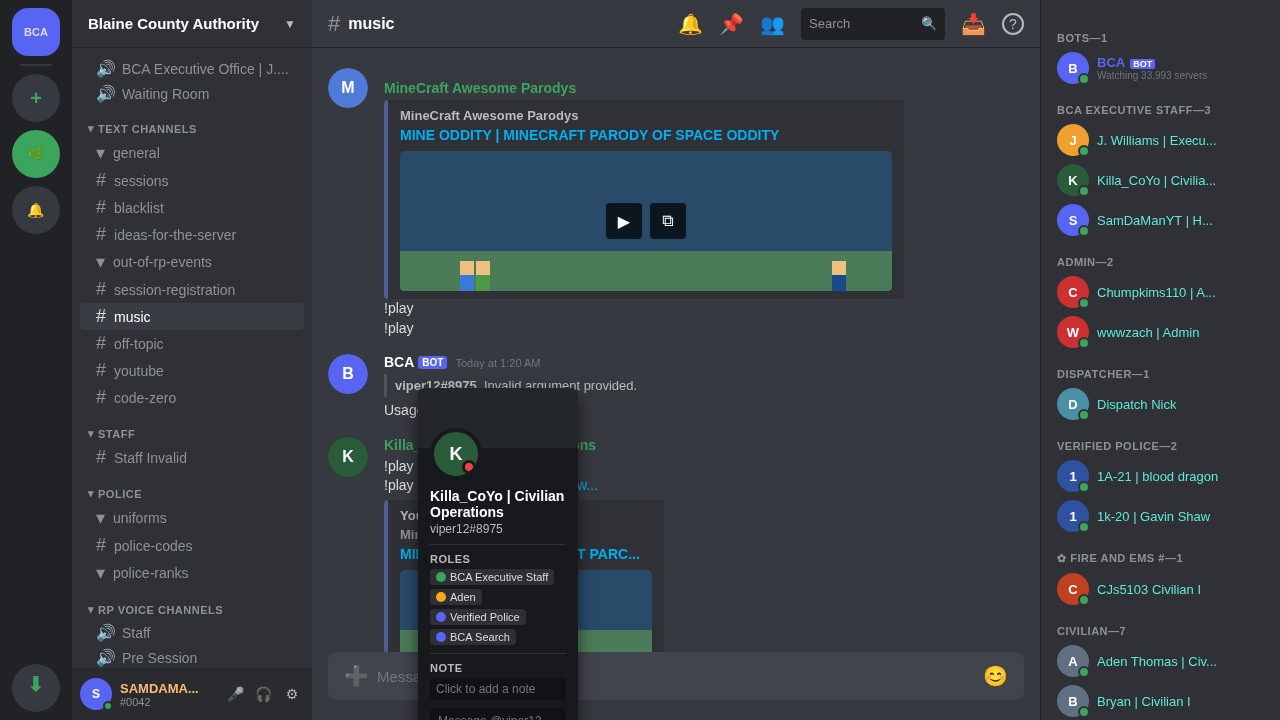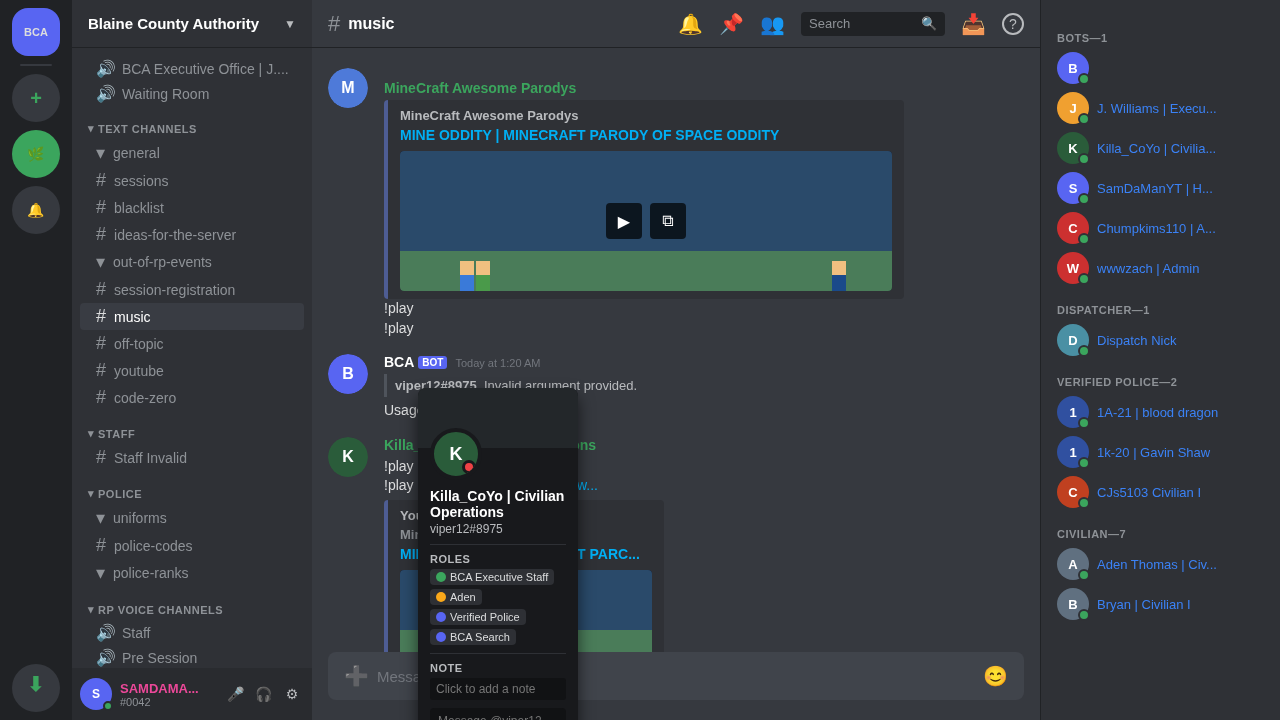--- a/index.html
+++ b/index.html
@@ -27,35 +27,35 @@
     .channel-hash { color: #8e9297; font-size: 18px; margin-right: 2px; font-weight: 300; }
     .channel-name { font-size: 14px; flex: 1; }
     .channel-add-icon { opacity: 0; font-size: 16px; color: #b9bbbe; }
     .voice-channel { display: flex; align-items: center; padding: 3px 8px 3px 16px; border-radius: 4px; margin: 0 8px; cursor: pointer; color: #8e9297; gap: 6px; }
     .voice-icon { font-size: 16px; color: #8e9297; }
     .voice-name { font-size: 14px; }
     .user-bar { height: 52px; background: #292b2f; display: flex; align-items: center; padding: 0 8px; gap: 8px; }
     .user-avatar-sm { width: 32px; height: 32px; border-radius: 50%; background: #5865f2; display: flex; align-items: center; justify-content: center; font-size: 12px; font-weight: bold; color: #fff; position: relative; flex-shrink: 0; }
     .user-status-dot { width: 10px; height: 10px; border-radius: 50%; background: #3ba55d; position: absolute; bottom: -1px; right: -1px; border: 2px solid #292b2f; }
     .user-info { flex: 1; min-width: 0; }
-    .user-name-sm { font-size: 13px; font-weight: 600; color: #ec4899; white-space: nowrap; overflow: hidden; text-overflow: ellipsis; }
+    .user-name-sm { font-size: 13px; font-weight: 600; color: #fdba74; white-space: nowrap; overflow: hidden; text-overflow: ellipsis; }
     .user-disc { font-size: 11px; color: #8e9297; }
     .user-controls { display: flex; gap: 4px; }
     .ctrl-btn { width: 24px; height: 24px; display: flex; align-items: center; justify-content: center; color: #b9bbbe; cursor: pointer; border-radius: 4px; }
 
     .channel-group-header { display: flex; align-items: center; padding: 3px 8px 3px 16px; border-radius: 4px; margin: 0 8px; cursor: pointer; color: #8e9297; gap: 6px; }
 
     
     .main { flex: 1; display: flex; flex-direction: column; background: #36393f; min-width: 0; }
     .main-header { height: 48px; border-bottom: 1px solid #202225; display: flex; align-items: center; padding: 0 16px; gap: 8px; flex-shrink: 0; }
     .main-header .channel-hash-lg { font-size: 22px; color: #8e9297; }
     .main-header .channel-title { font-weight: 600; color: #fff; font-size: 16px; }
     .header-icons { margin-left: auto; display: flex; gap: 16px; align-items: center; }
     .header-icon-btn { color: #b9bbbe; cursor: pointer; font-size: 20px; }
-    .search-box { background: #202225; border-radius: 4px; padding: 8px 8px; height: 24px; display: flex; align-items: center; gap: 8px; color: #8e9297; font-size: 13px; width: 144px; cursor: text; }
+    .search-box { background: #202225; border-radius: 4px; padding: 16px 8px; height: 24px; display: flex; align-items: center; gap: 8px; color: #8e9297; font-size: 13px; width: 144px; cursor: text; }
 
     .messages { flex: 1; overflow-y: auto; padding: 16px 0 8px; }
     .messages::-webkit-scrollbar { width: 8px; }
     .messages::-webkit-scrollbar-thumb { background: #202225; border-radius: 4px; }
 
     .message-group { display: flex; padding: 4px 16px 4px 72px; position: relative; margin-bottom: 4px; }
     .message-avatar { position: absolute; left: 16px; top: 4px; width: 40px; height: 40px; border-radius: 50%; overflow: hidden; }
     .message-avatar-img { width: 100%; height: 100%; object-fit: cover; background: #5865f2; display: flex; align-items: center; justify-content: center; color: #fff; font-weight: bold; font-size: 16px; }
     .message-content { flex: 1; }
     .message-header { display: flex; align-items: baseline; gap: 8px; margin-bottom: 4px; }
@@ -86,21 +86,21 @@
     .msg-input::placeholder { color: #72767d; }
     .emoji-btn { color: #b9bbbe; cursor: pointer; font-size: 20px; }
 
     
     .right-sidebar { width: 240px; background: #2f3136; border-left: 1px solid #202225; padding: 16px 8px; overflow-y: auto; flex-shrink: 0; }
     .right-sidebar::-webkit-scrollbar { width: 4px; }
     .right-sidebar::-webkit-scrollbar-thumb { background: #202225; }
     .member-category { font-size: 11px; font-weight: 700; color: #8e9297; text-transform: uppercase; letter-spacing: 0.5px; padding: 16px 8px 4px; }
     .member-item { display: flex; align-items: center; gap: 8px; padding: 4px 8px; border-radius: 4px; cursor: pointer; }
     .member-avatar { width: 32px; height: 32px; border-radius: 50%; display: flex; align-items: center; justify-content: center; font-size: 13px; font-weight: bold; color: #fff; flex-shrink: 0; position: relative; }
-    .member-name { font-size: 13px; color: #3b82f6; flex: 1; overflow: hidden; text-overflow: ellipsis; white-space: nowrap; }
+    .member-name { font-size: 13px; color: #5eead4; flex: 1; overflow: hidden; text-overflow: ellipsis; white-space: nowrap; }
     .member-status-ring { position: absolute; bottom: -1px; right: -1px; width: 12px; height: 12px; border-radius: 50%; border: 2px solid #2f3136; }
     .online-dot { background: #3ba55d; }
     .user-popup { position: absolute; top: 388px; left: 418px; width: 160px; background: #18191c; border-radius: 8px; overflow: hidden; pointer-events: all; box-shadow: 0 8px 16px rgba(0,0,0,0.6); z-index: 200; }
     .popup-banner { height: 60px; background: #23272a; }
     .popup-avatar-area { padding: 0 12px; position: relative; margin-top: -20px; margin-bottom: 8px; }
     .popup-avatar { width: 52px; height: 52px; border-radius: 50%; background: #4e5d94; border: 4px solid #18191c; display: flex; align-items: center; justify-content: center; font-size: 18px; font-weight: bold; color: #fff; overflow: hidden; position: relative; }
     .popup-status-dot { position: absolute; bottom: 2px; right: 2px; width: 14px; height: 14px; border-radius: 50%; background: #ed4245; border: 3px solid #18191c; }
     .popup-name { font-weight: 700; color: #fff; font-size: 14px; padding: 0 12px 2px; }
     .popup-disc { color: #b9bbbe; font-size: 12px; padding: 0 12px 8px; }
     .popup-divider { height: 1px; background: #2e3035; margin: 0 12px 8px; }
@@ -388,35 +388,41 @@
 </div>
 
 <div class="right-sidebar">
 
   <div class="member-category">BOTS—1</div>
   <div class="member-item">
     <div class="member-avatar" style="background:#5865f2;">
       B
       <div class="member-status-ring online-dot"></div>
     </div>
-  </div>
-
+    <div style="display:flex;flex-direction:column;flex:1;min-width:0;">
+      <span class="member-name" style="color:#5865f2;font-weight:600;">BCA <span style="background:#5865f2;color:#fff;font-size:9px;padding:0 3px;border-radius:2px;margin-left:2px;">BOT</span></span>
+      <span style="font-size:10px;color:#72767d;">Watching 33,993 servers</span>
+    </div>
+  </div>
+
+  <div class="member-category">BCA EXECUTIVE STAFF—3</div>
   <div class="member-item">
     <div class="member-avatar" style="background:#f0a030;">J<div class="member-status-ring online-dot"></div></div>
     <span class="member-name">J. Williams | Execu...</span>
   </div>
   <div class="member-item">
     <div class="member-avatar" style="background:#2a5c3a;">K<div class="member-status-ring online-dot"></div></div>
     <span class="member-name">Killa_CoYo | Civilia...</span>
   </div>
   <div class="member-item">
     <div class="member-avatar" style="background:#5865f2;">S<div class="member-status-ring online-dot"></div></div>
     <span class="member-name">SamDaManYT | H...</span>
   </div>
 
+  <div class="member-category">ADMIN—2</div>
   <div class="member-item">
     <div class="member-avatar" style="background:#cc3030;">C<div class="member-status-ring online-dot"></div></div>
     <span class="member-name">Chumpkims110 | A...</span>
   </div>
   <div class="member-item">
     <div class="member-avatar" style="background:#cc3030;">W<div class="member-status-ring online-dot"></div></div>
     <span class="member-name">wwwzach | Admin</span>
   </div>
 
   <div class="member-category">DISPATCHER—1</div>
@@ -428,20 +434,21 @@
   <div class="member-category">VERIFIED POLICE—2</div>
   <div class="member-item">
     <div class="member-avatar" style="background:#3050a0;">1<div class="member-status-ring online-dot"></div></div>
     <span class="member-name">1A-21 | blood dragon</span>
   </div>
   <div class="member-item">
     <div class="member-avatar" style="background:#3050a0;">1<div class="member-status-ring online-dot"></div></div>
     <span class="member-name">1k-20 | Gavin Shaw</span>
   </div>
 
+  <div class="member-category">✿ FIRE AND EMS #—1</div>
   <div class="member-item">
     <div class="member-avatar" style="background:#c04020;">C<div class="member-status-ring online-dot"></div></div>
     <span class="member-name">CJs5103 Civilian I</span>
   </div>
 
   <div class="member-category">CIVILIAN—7</div>
   <div class="member-item">
     <div class="member-avatar" style="background:#607080;">A<div class="member-status-ring online-dot"></div></div>
     <span class="member-name">Aden Thomas | Civ...</span>
   </div>

